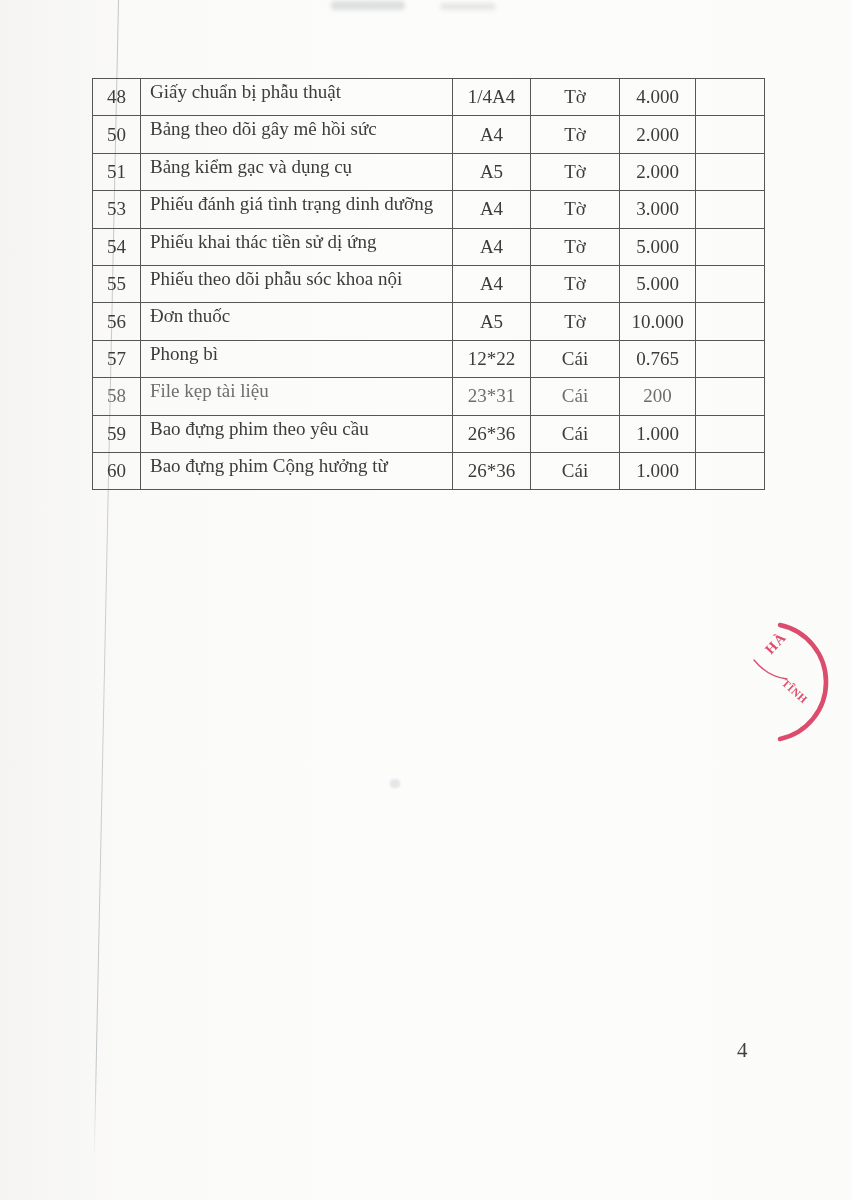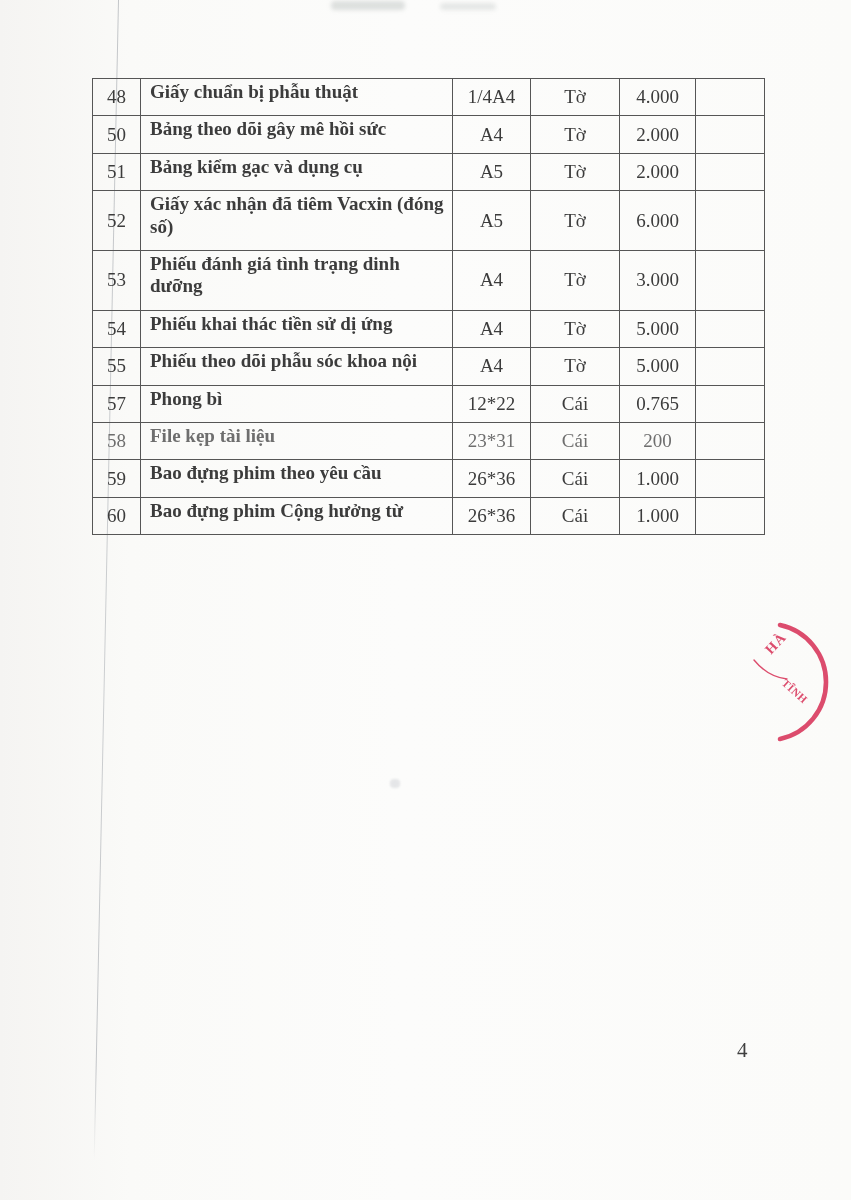--- a/index.html
+++ b/index.html
@@ -31,21 +31,21 @@
     border-collapse:collapse;table-layout:fixed;
     width:672px;
     font-size:19px;color:#3c3c3c;
   }
   .doc-table td{
     border:1px solid #565656;
     text-align:center;vertical-align:middle;
     padding:0;overflow:hidden;
   }
   .doc-table td.c-name{
-    text-align:left;padding:2px 6px 12px 9px;line-height:1.18;font-weight:bold;
+    text-align:left;padding:2px 6px 12px 9px;line-height:1.18;
   }
   .doc-table tr.faded td{color:#6e6e6e;}
 
   .stamp-svg{position:absolute;left:0;top:0;pointer-events:none;}
 
   .page-number{
     position:absolute;left:737px;top:1038px;
     font-size:21px;color:#3f3f3f;
   }
 </style>
@@ -86,28 +86,20 @@
         <td class="c-note"></td>
       </tr>
       <tr style="height:33px">
         <td class="c-no">51</td>
         <td class="c-name">Bảng kiểm gạc và dụng cụ</td>
         <td class="c-size">A5</td>
         <td class="c-unit">Tờ</td>
         <td class="c-qty">2.000</td>
         <td class="c-note"></td>
       </tr>
-      <tr style="height:49px">
-        <td class="c-no">52</td>
-        <td class="c-name">Giấy xác nhận đã tiêm Vacxin (đóng số)</td>
-        <td class="c-size">A5</td>
-        <td class="c-unit">Tờ</td>
-        <td class="c-qty">6.000</td>
-        <td class="c-note"></td>
-      </tr>
       <tr style="height:33px">
         <td class="c-no">53</td>
         <td class="c-name">Phiếu đánh giá tình trạng dinh dưỡng</td>
         <td class="c-size">A4</td>
         <td class="c-unit">Tờ</td>
         <td class="c-qty">3.000</td>
         <td class="c-note"></td>
       </tr>
       <tr style="height:32px">
         <td class="c-no">54</td>
@@ -116,20 +108,28 @@
         <td class="c-unit">Tờ</td>
         <td class="c-qty">5.000</td>
         <td class="c-note"></td>
       </tr>
       <tr style="height:31px">
         <td class="c-no">55</td>
         <td class="c-name">Phiếu theo dõi phẫu sóc khoa nội</td>
         <td class="c-size">A4</td>
         <td class="c-unit">Tờ</td>
         <td class="c-qty">5.000</td>
+        <td class="c-note"></td>
+      </tr>
+      <tr style="height:37px">
+        <td class="c-no">56</td>
+        <td class="c-name">Đơn thuốc</td>
+        <td class="c-size">A5</td>
+        <td class="c-unit">Tờ</td>
+        <td class="c-qty">10.000</td>
         <td class="c-note"></td>
       </tr>
       <tr style="height:35px">
         <td class="c-no">57</td>
         <td class="c-name">Phong bì</td>
         <td class="c-size">12*22</td>
         <td class="c-unit">Cái</td>
         <td class="c-qty">0.765</td>
         <td class="c-note"></td>
       </tr>

